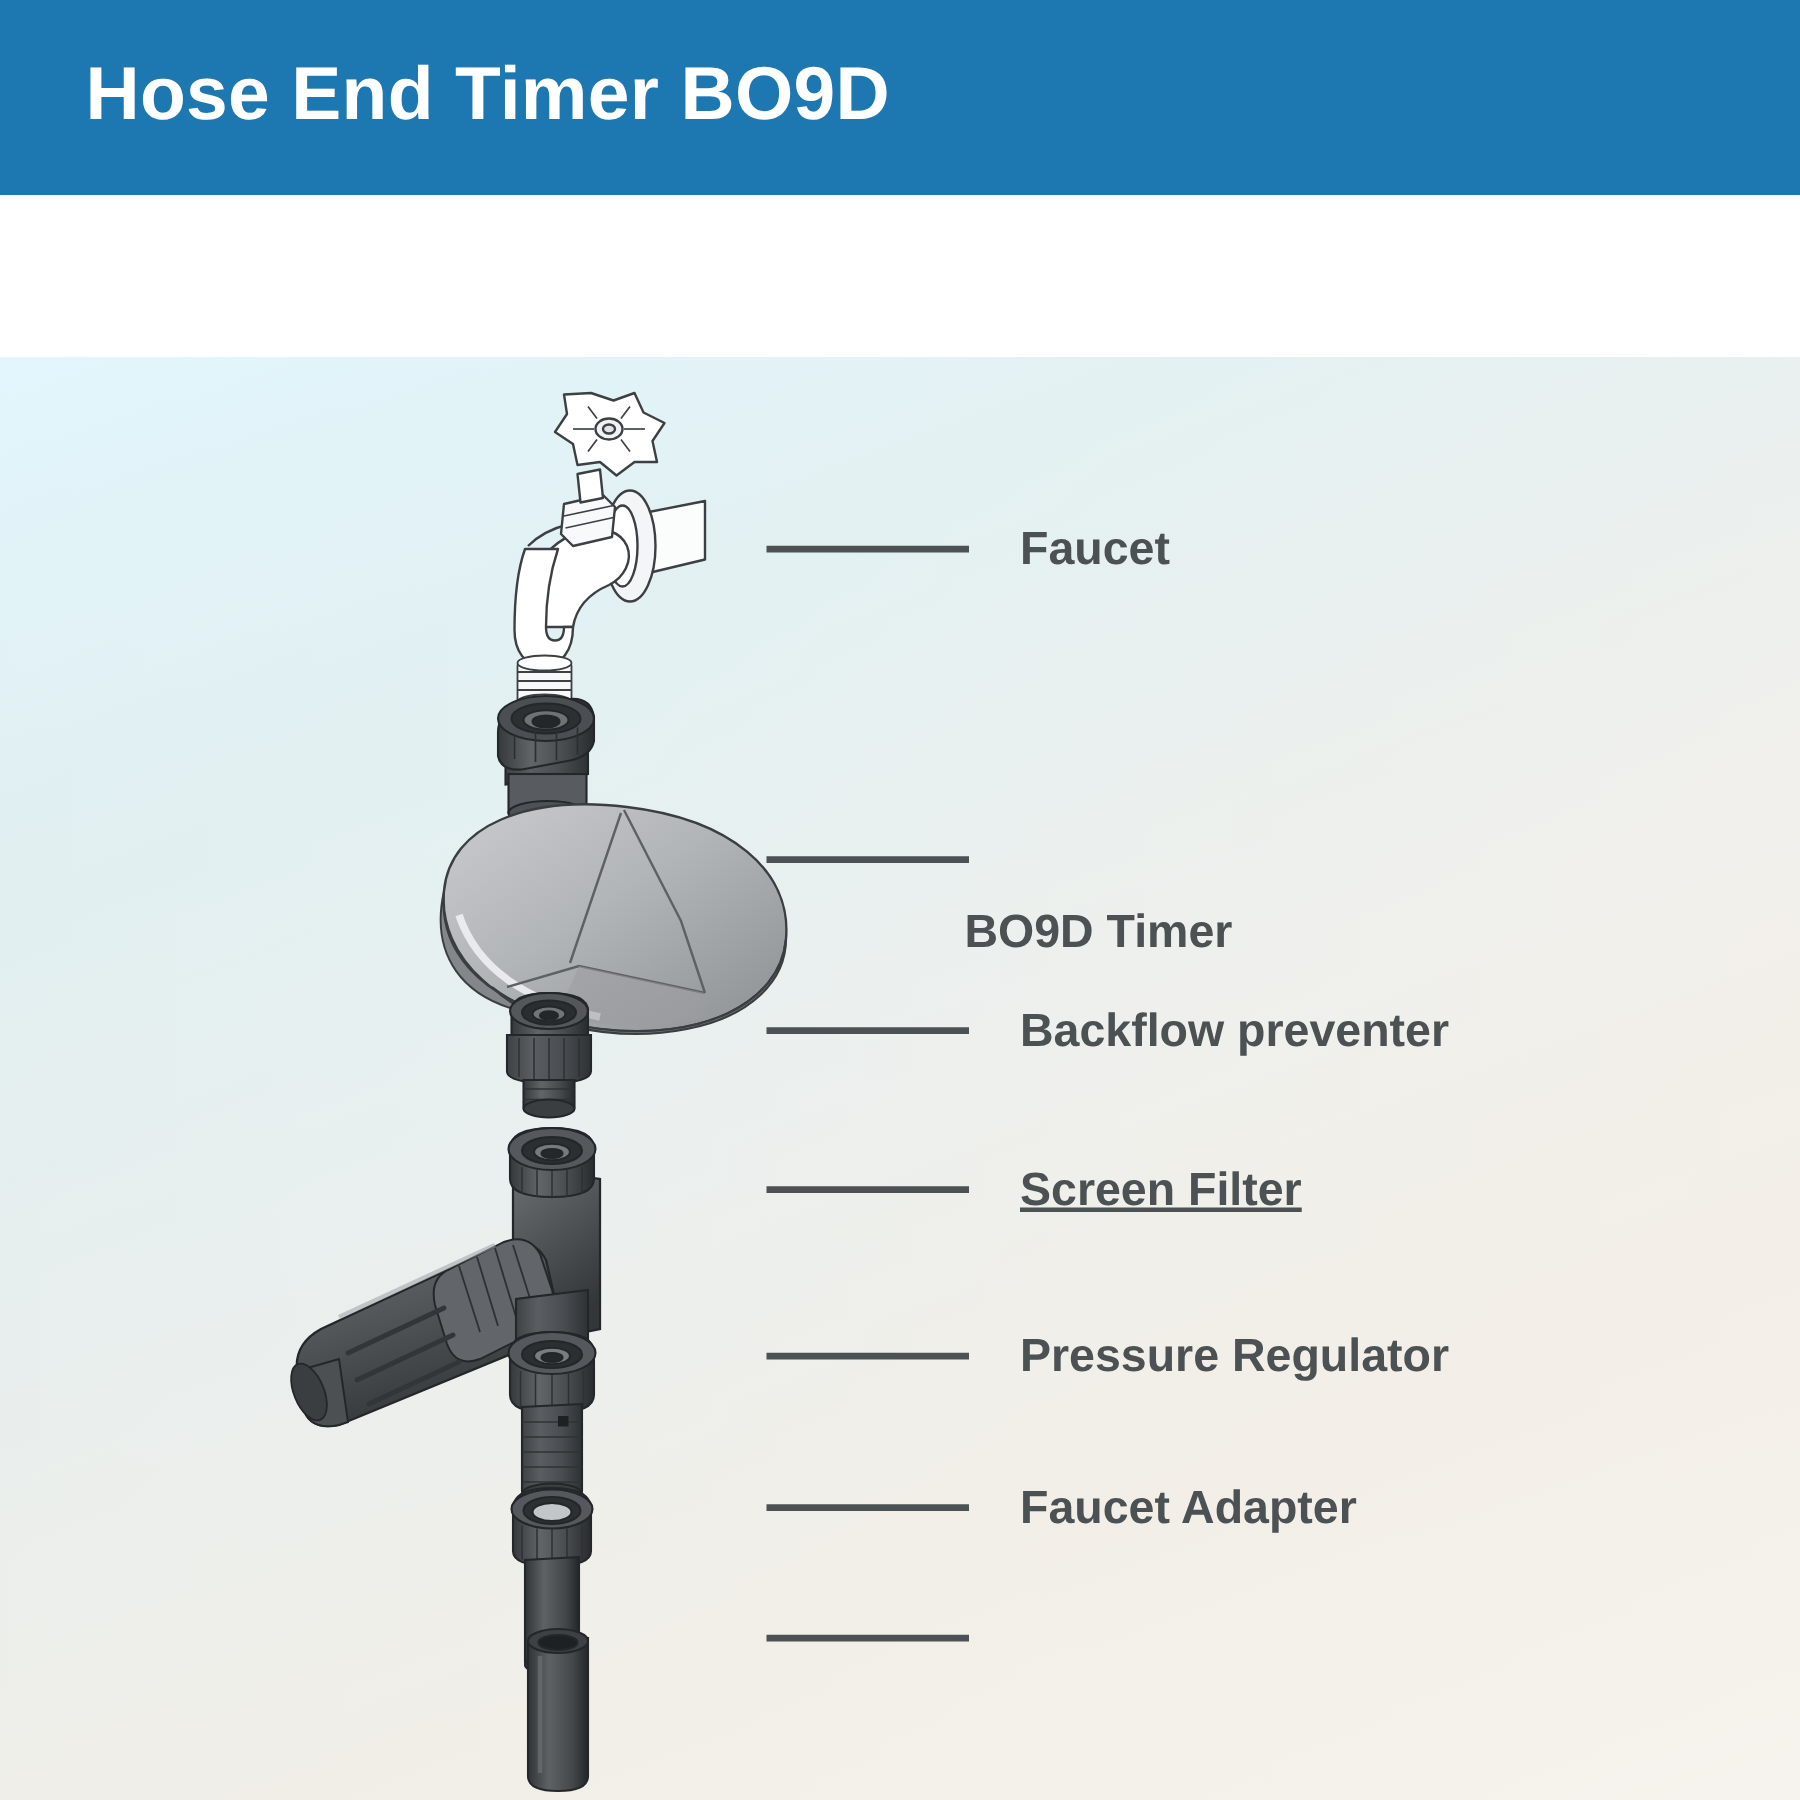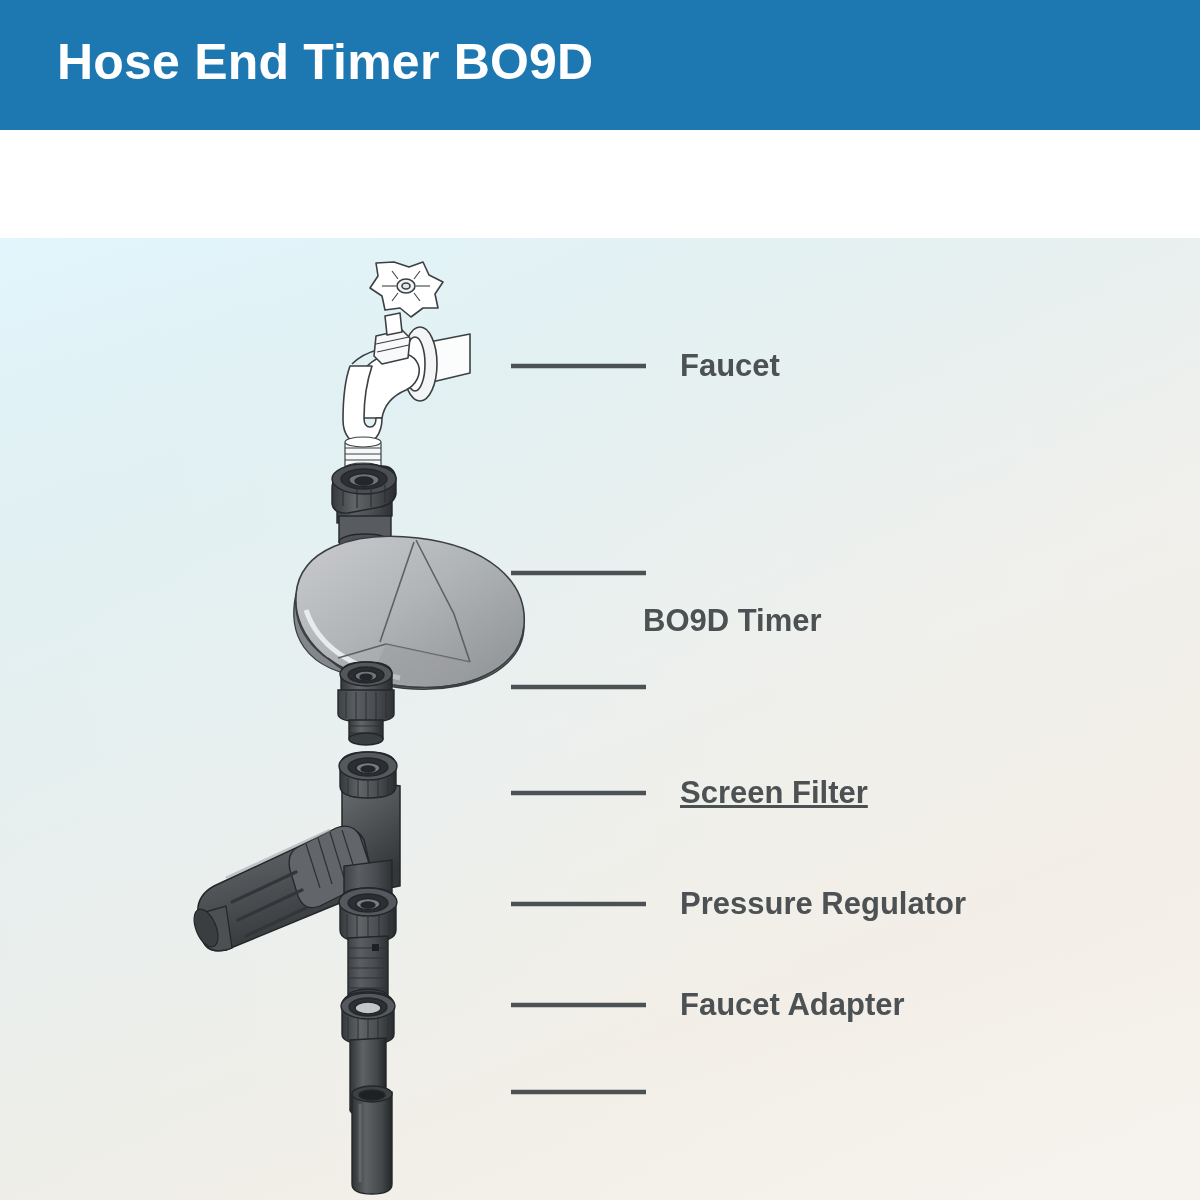--- a/index.html
+++ b/index.html
@@ -386,20 +386,21 @@
         <line x1="511" y1="666" x2="646" y2="666"></line>
         <line x1="511" y1="767" x2="646" y2="767"></line>
         <line x1="511" y1="854" x2="646" y2="854"></line>
       </g>
     </svg>
 
     <div class="callout-label" style="left:680px; top:112px;">Faucet</div>
 
     <div class="callout-label" style="left:643px; top:319px;margin-top:48px;">BO9D Timer</div>
 
+    <div class="callout-label" style="left:680px; top:433px;">Backflow preventer</div>
 
     <div class="callout-label" style="left:680px; top:539px;text-decoration:underline;">Screen Filter</div>
 
     <div class="callout-label" style="left:680px; top:650px;">Pressure Regulator</div>
 
     <div class="callout-label" style="left:680px; top:751px;">Faucet Adapter</div>
 
 
   </div>
 </div>

